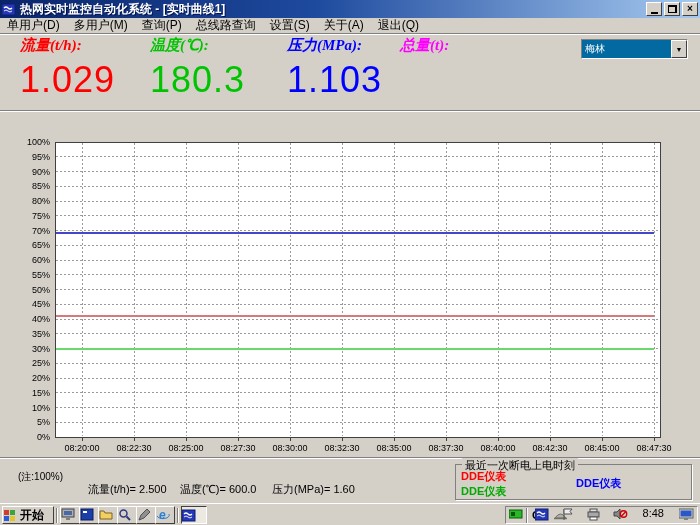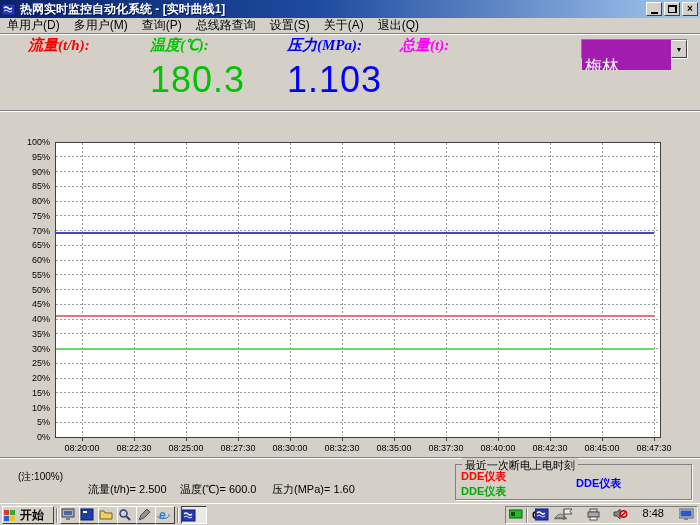--- a/index.html
+++ b/index.html
@@ -28,21 +28,21 @@
 
   
   .readout{position:absolute;top:36px}
   .readout-label{font-family:"Liberation Serif",serif;font-style:italic;font-weight:bold;font-size:15px;white-space:nowrap}
   .readout-value{font-size:36px;margin-top:4px;letter-spacing:1px;white-space:nowrap}
 
   
   .combo{position:absolute;left:581px;top:39px;width:107px;height:20px;display:flex;
     border:1px solid;border-color:#808080 #fff #fff #808080;background:#fff;
     box-shadow:inset 1px 1px 0 #404040}
-  .combo-sel{flex:1;background:#a21caf;color:#fff;font-size:17px;padding:15px 3px;white-space:nowrap;overflow:hidden}
+  .combo-sel{flex:1;background:#0369a1;color:#fff;font-size:10px;padding:2px 3px;white-space:nowrap;overflow:hidden}
   .combo-btn{width:16px;background:#d4d0c8;border:1px solid;border-color:#fff #404040 #404040 #fff;
     display:flex;align-items:center;justify-content:center;font-size:7px;color:#000}
 
   
   #chart-svg{position:absolute;left:0;top:112px}
 
   
   .note{position:absolute;font-size:10px;color:#000;white-space:nowrap}
   .scale{position:absolute;font-size:11px;color:#000;white-space:nowrap}
   .gbox{position:absolute;left:455px;top:464px;width:237px;height:36px;border:1px solid #808080;
@@ -91,22 +91,23 @@
     <span class="menu-item">单用户(D)</span>
     <span class="menu-item">多用户(M)</span>
     <span class="menu-item">查询(P)</span>
     <span class="menu-item">总线路查询</span>
     <span class="menu-item">设置(S)</span>
     <span class="menu-item">关于(A)</span>
     <span class="menu-item">退出(Q)</span>
   </div>
   <div class="groove" style="top:33px"></div>
 
-  <div class="readout" style="left:28px">
+  <div class="readout" style="left:20px">
     <div class="readout-label" style="color: rgb(255, 0, 0);">流量(t/h):</div>
+    <div class="readout-value" style="color: rgb(255, 0, 0);">1.029</div>
   </div>
   <div class="readout" style="left:150px">
     <div class="readout-label" style="color: rgb(0, 196, 0);">温度(℃):</div>
     <div class="readout-value" style="color: rgb(0, 196, 0);">180.3</div>
   </div>
   <div class="readout" style="left:287px">
     <div class="readout-label" style="color: rgb(0, 0, 255);">压力(MPa):</div>
     <div class="readout-value" style="color: rgb(0, 0, 255);">1.103</div>
   </div>
   <div class="readout" style="left:400px">

